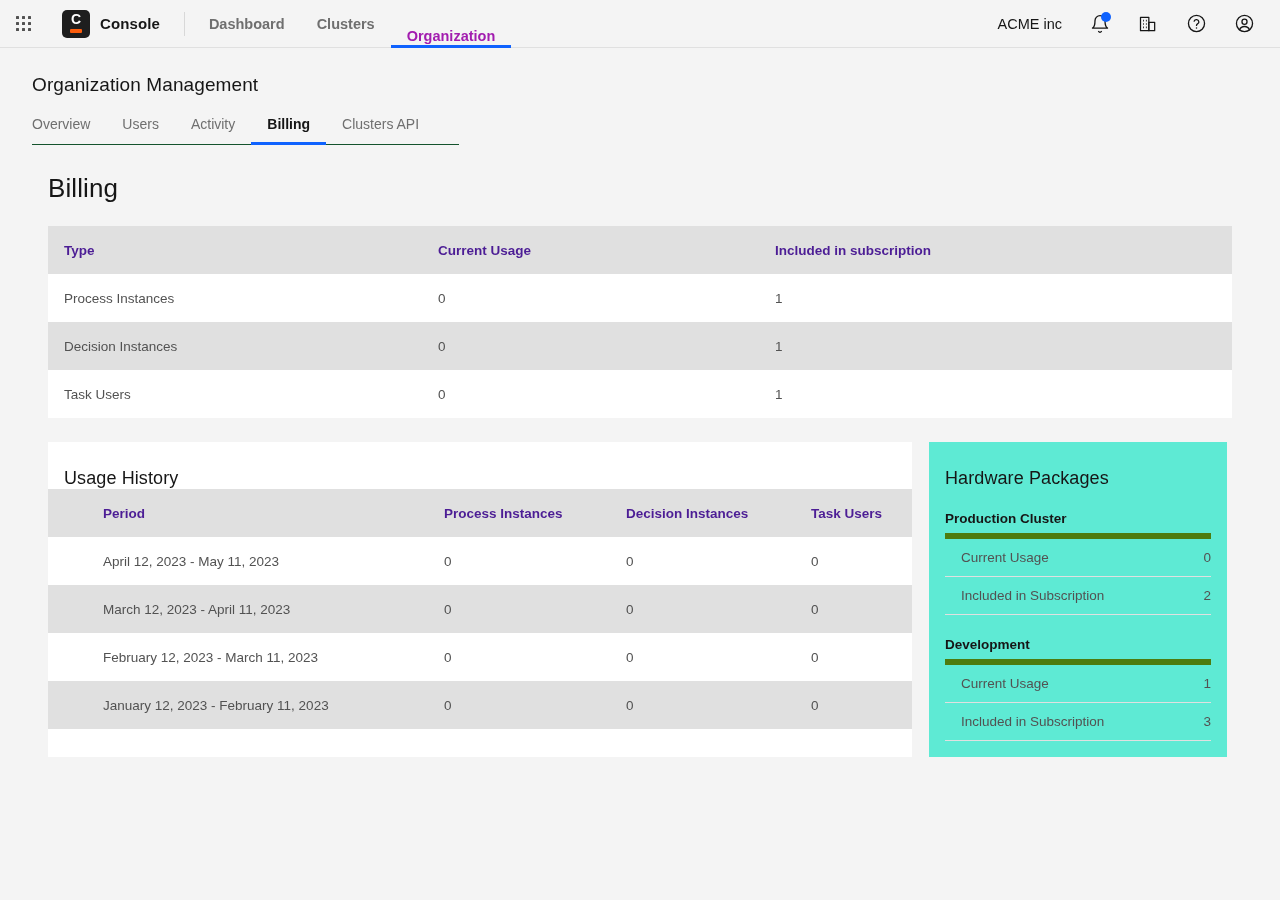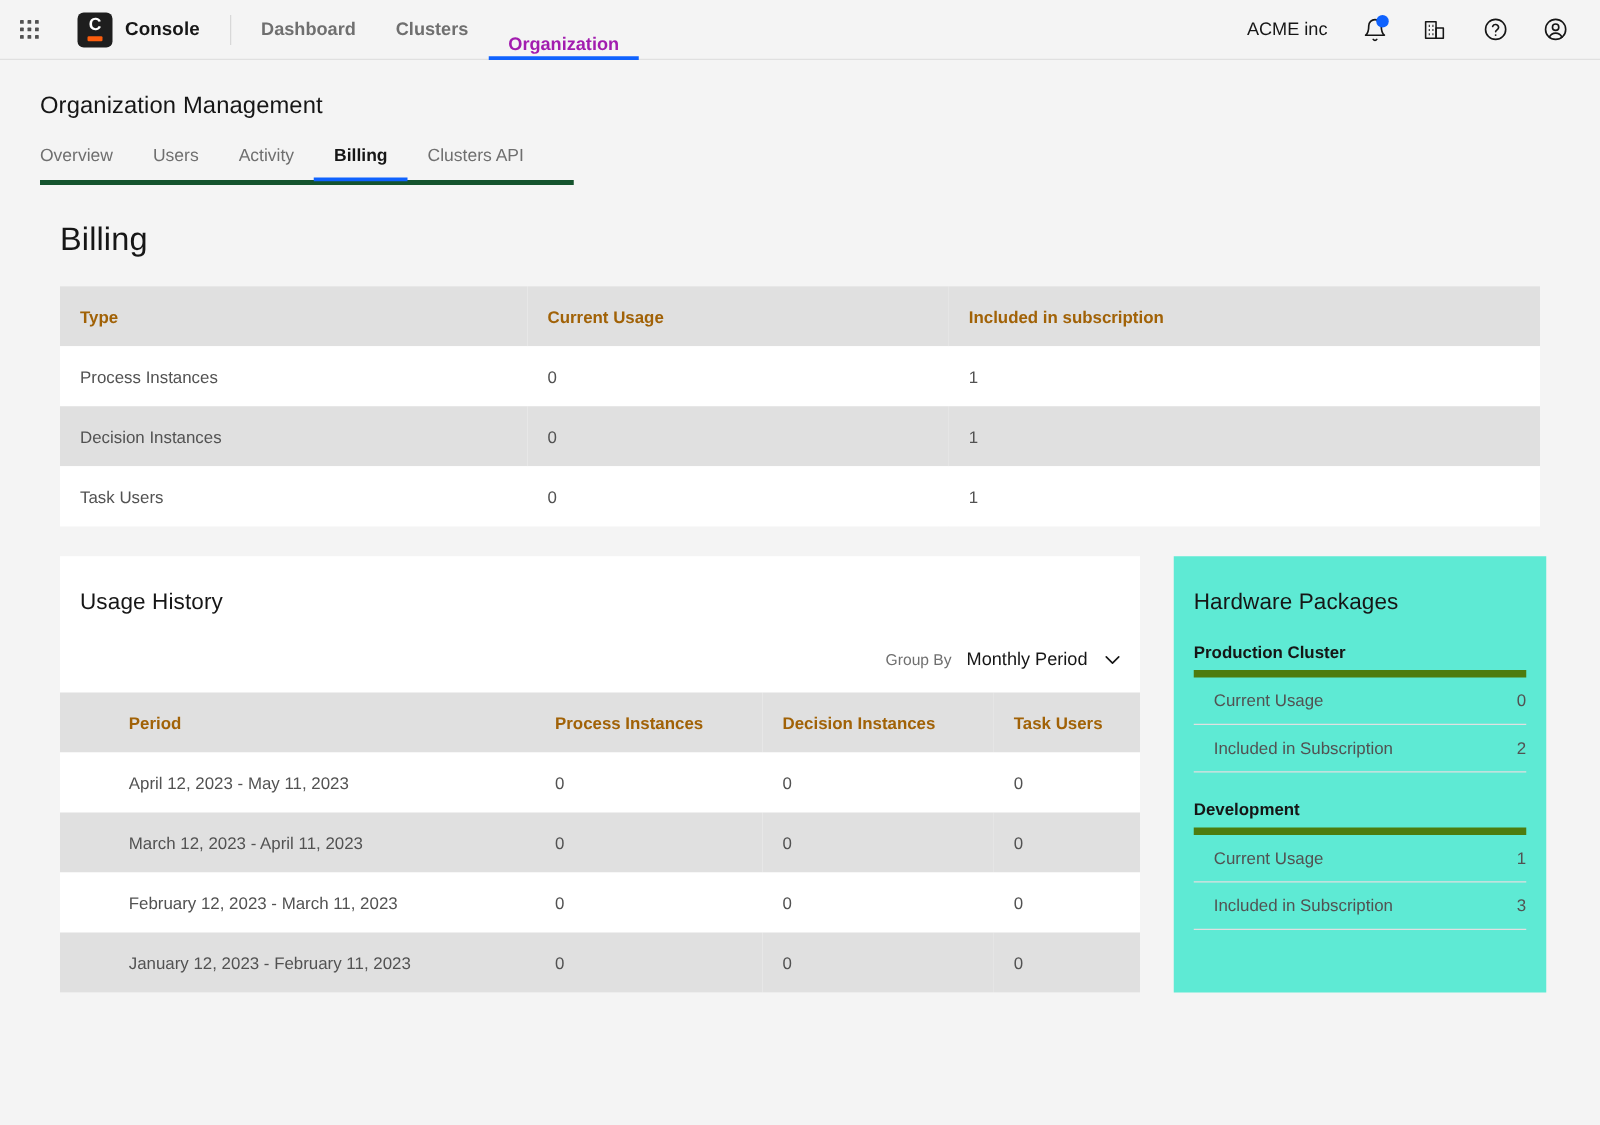--- a/index.html
+++ b/index.html
@@ -170,21 +170,21 @@
   .page-head h1 {
     font-size: 19px;
     font-weight: 400;
     color: #161616;
     letter-spacing: 0.1px;
   }
 
   .subtabs {
     display: flex;
     margin-top: 20px;
-    border-bottom: 4px solid #14532d;
+    border-bottom: 1px solid #14532d;
     width: 427px;
     align-items: center;
   }
   .subtab {
     position: relative;
     padding: 0 16px 12px 16px;
     font-size: 14px;
     color: #6f6f6f;
     cursor: pointer;
     white-space: nowrap;
@@ -236,42 +236,42 @@
   table.data {
     width: 100%;
     border-collapse: collapse;
     table-layout: fixed;
   }
   table.data th {
     background: #e0e0e0;
     text-align: left;
     font-size: 13.5px;
     font-weight: 700;
-    color: #a16207;
+    color: #4c1d95;
     padding: 16px 16px;
     height: 48px;
   }
   table.data td {
     font-size: 13.5px;
     color: #525252;
     padding: 16px 16px;
     height: 48px;
     background: #ffffff;
   }
   table.data tr.alt td { background: #e0e0e0; }
 
   
   .usage-table col.c1 { width: 374px; }
   .usage-table col.c2 { width: 337px; }
   .usage-table col.c3 { width: 473px; }
 
   
   .lower {
     display: flex;
-    gap: 27px;
+    gap: 17px;
     margin-top: 24px;
   }
   .history-card {
     width: 864px;
     background: #ffffff;
     flex: none;
   }
   .history-head {
     padding: 26px 16px 0 16px;
   }
@@ -499,29 +499,20 @@
     </table>
   </div>
 
   <div class="lower">
 
     <div class="history-card">
       <div class="history-head">
         <h3>Usage History</h3>
       </div>
 
-      <div class="groupby-row">
-        <span class="groupby-label">Group By</span>
-        <span class="groupby-select">
-          <span>Monthly Period</span>
-          <svg class="chev" viewBox="0 0 12 8" fill="none" stroke="#161616" stroke-width="1.3" stroke-linecap="round" stroke-linejoin="round">
-            <path d="M1 1.5 L6 6.5 L11 1.5"></path>
-          </svg>
-        </span>
-      </div>
 
       <table class="data history-table">
         <colgroup>
             <col class="h1">
             <col class="h2">
             <col class="h3">
             <col class="h4">
           </colgroup>
         <thead>
           <tr>

